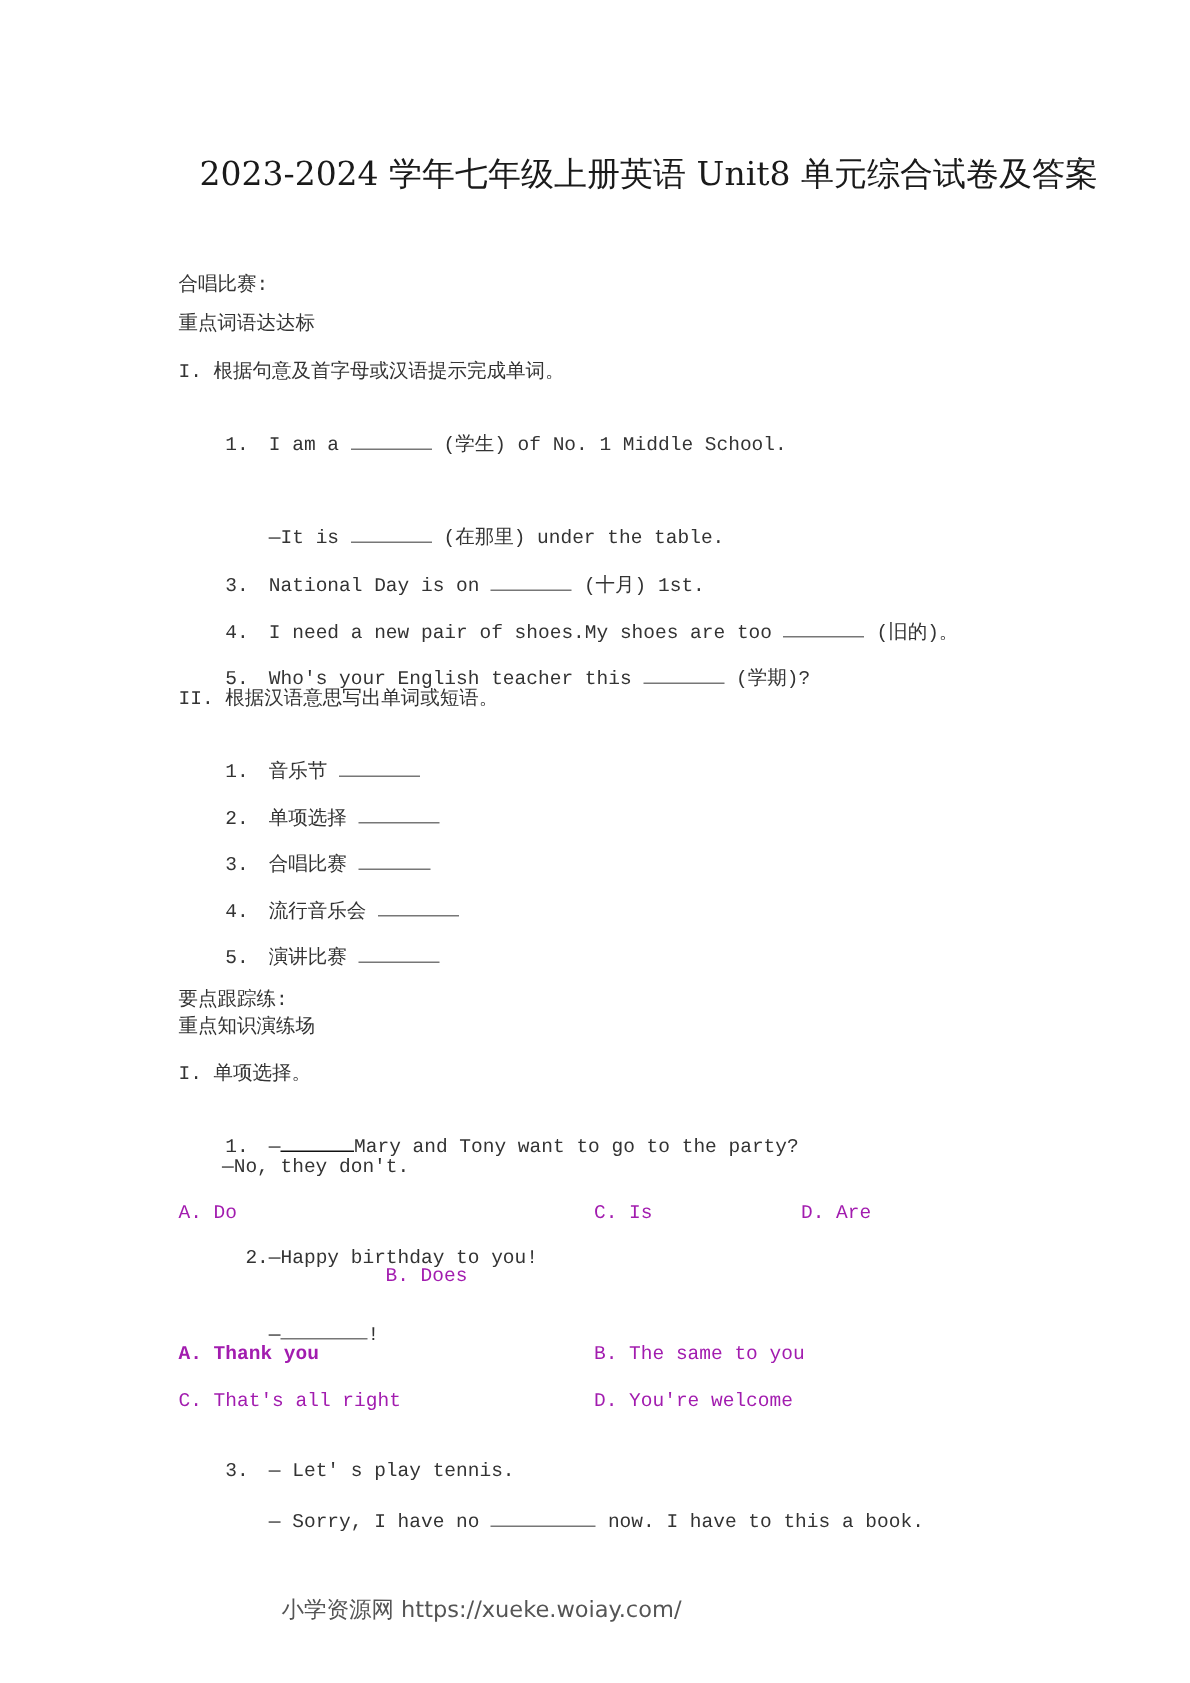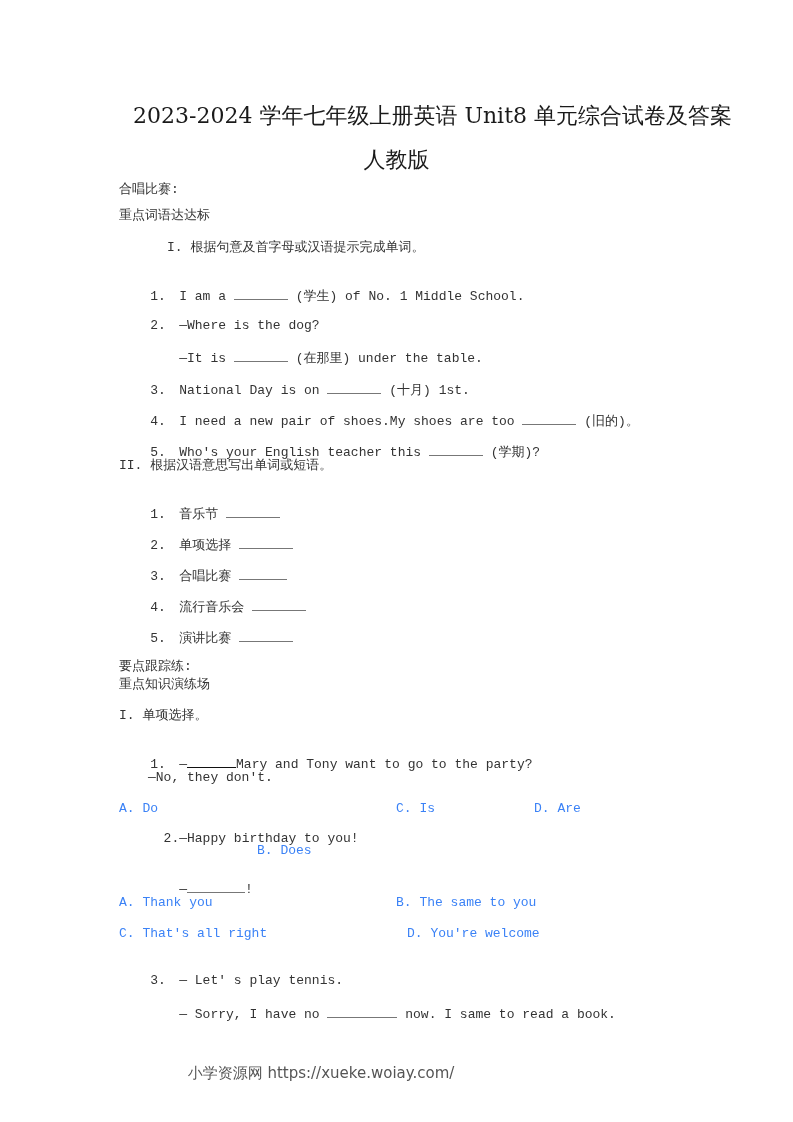--- a/index.html
+++ b/index.html
@@ -8,41 +8,37 @@
   .title { position: absolute; left: 0; width: 793px; text-align: center;
     font-family: "DejaVu Serif", "Liberation Serif", serif; font-size: 22px; color: #1a1a1a; letter-spacing: 0px; }
   .title.l1 { top: 101px; margin-left: 36px; }
   .title.l2 { top: 145px; }
   .line { position: absolute; left: 119px; font-family: "Liberation Mono", "DejaVu Sans Mono", monospace;
     font-size: 13px; color: #333; white-space: pre; line-height: 16px; }
   .num { display: inline-block; width: 29px; }
   .indent { left: 148px; }
   .blank { display: inline-block; border-bottom: 1px solid #777; height: 12px; vertical-align: baseline; }
   .blank.solid { border-bottom: 1px solid #111; }
-  .opt { position: absolute; font-family: "Liberation Mono", "DejaVu Sans Mono", monospace; font-size: 13px; color: #3b82f6; white-space: pre; }
+  .opt { position: absolute; font-family: "Liberation Mono", "DejaVu Sans Mono", monospace; font-size: 13px; color: #a21caf; white-space: pre; }
   .footer { position: absolute; top: 1064px; left: 0; width: 642px; text-align: center;
     font-family: "DejaVu Sans", "Liberation Sans", sans-serif; font-size: 15px; color: #555; }
 </style>
 </head>
 <body>
 
 <div class="page">
 
   <div class="title l1">2023-2024 学年七年级上册英语 Unit8 单元综合试卷及答案</div>
-  <div class="title l2">人教版</div>
 
   <div class="line" style="top:182px;">合唱比赛:</div>
   <div class="line" style="top:208px;">重点词语达达标</div>
-  <div class="line" style="top:240px;margin-left:48px;">I. 根据句意及首字母或汉语提示完成单词。</div>
+  <div class="line" style="top:240px;">I. 根据句意及首字母或汉语提示完成单词。</div>
 
   <div class="line" style="top:271px;">
     <span class="num">1.</span><span>I am a </span><span class="blank" style="width:54px;"></span><span> (学生) of No. 1 Middle School.</span>
-  </div>
-  <div class="line" style="top:302px;">
-    <span class="num">2.</span><span>—Where is the dog?</span>
   </div>
   <div class="line indent" style="top:333px;">
     <span>—It is </span><span class="blank" style="width:54px;"></span><span> (在那里) under the table.</span>
   </div>
   <div class="line" style="top:365px;">
     <span class="num">3.</span><span>National Day is on </span><span class="blank" style="width:54px;"></span><span> (十月) 1st.</span>
   </div>
   <div class="line" style="top:396px;">
     <span class="num">4.</span><span>I need a new pair of shoes.My shoes are too </span><span class="blank" style="width:54px;"></span><span> (旧的)。</span>
   </div>
@@ -79,26 +75,26 @@
   <div class="opt" style="top:801px; left:257px;margin-top:42px;">B. Does</div>
   <div class="opt" style="top:801px; left:396px;">C. Is</div>
   <div class="opt" style="top:801px; left:534px;">D. Are</div>
 
   <div class="line" style="top:815px;text-align:right;">
     <span class="num">2.</span><span>—Happy birthday to you!</span>
   </div>
   <div class="line indent" style="top:864px;">
     <span>—</span><span class="blank" style="width:58px;"></span><span>!</span>
   </div>
-  <div class="opt" style="top:895px; left:119px;">A. Thank you</div>
+  <div class="opt" style="top:895px; left:119px;font-weight:bold;">A. Thank you</div>
   <div class="opt" style="top:895px; left:396px;">B. The same to you</div>
   <div class="opt" style="top:926px; left:119px;">C. That's all right</div>
-  <div class="opt" style="top:926px; left:396px;margin-left:11px;">D. You're welcome</div>
+  <div class="opt" style="top:926px; left:396px;">D. You're welcome</div>
 
   <div class="line" style="top:957px;">
     <span class="num">3.</span><span>— Let' s play tennis.</span>
   </div>
   <div class="line indent" style="top:989px;">
-    <span>— Sorry, I have no </span><span class="blank" style="width:70px;"></span><span> now. I same to read a book.</span>
+    <span>— Sorry, I have no </span><span class="blank" style="width:70px;"></span><span> now. I have to this a book.</span>
   </div>
 
   <div class="footer">小学资源网 https://xueke.woiay.com/</div>
 </div>
 
 </body></html>

